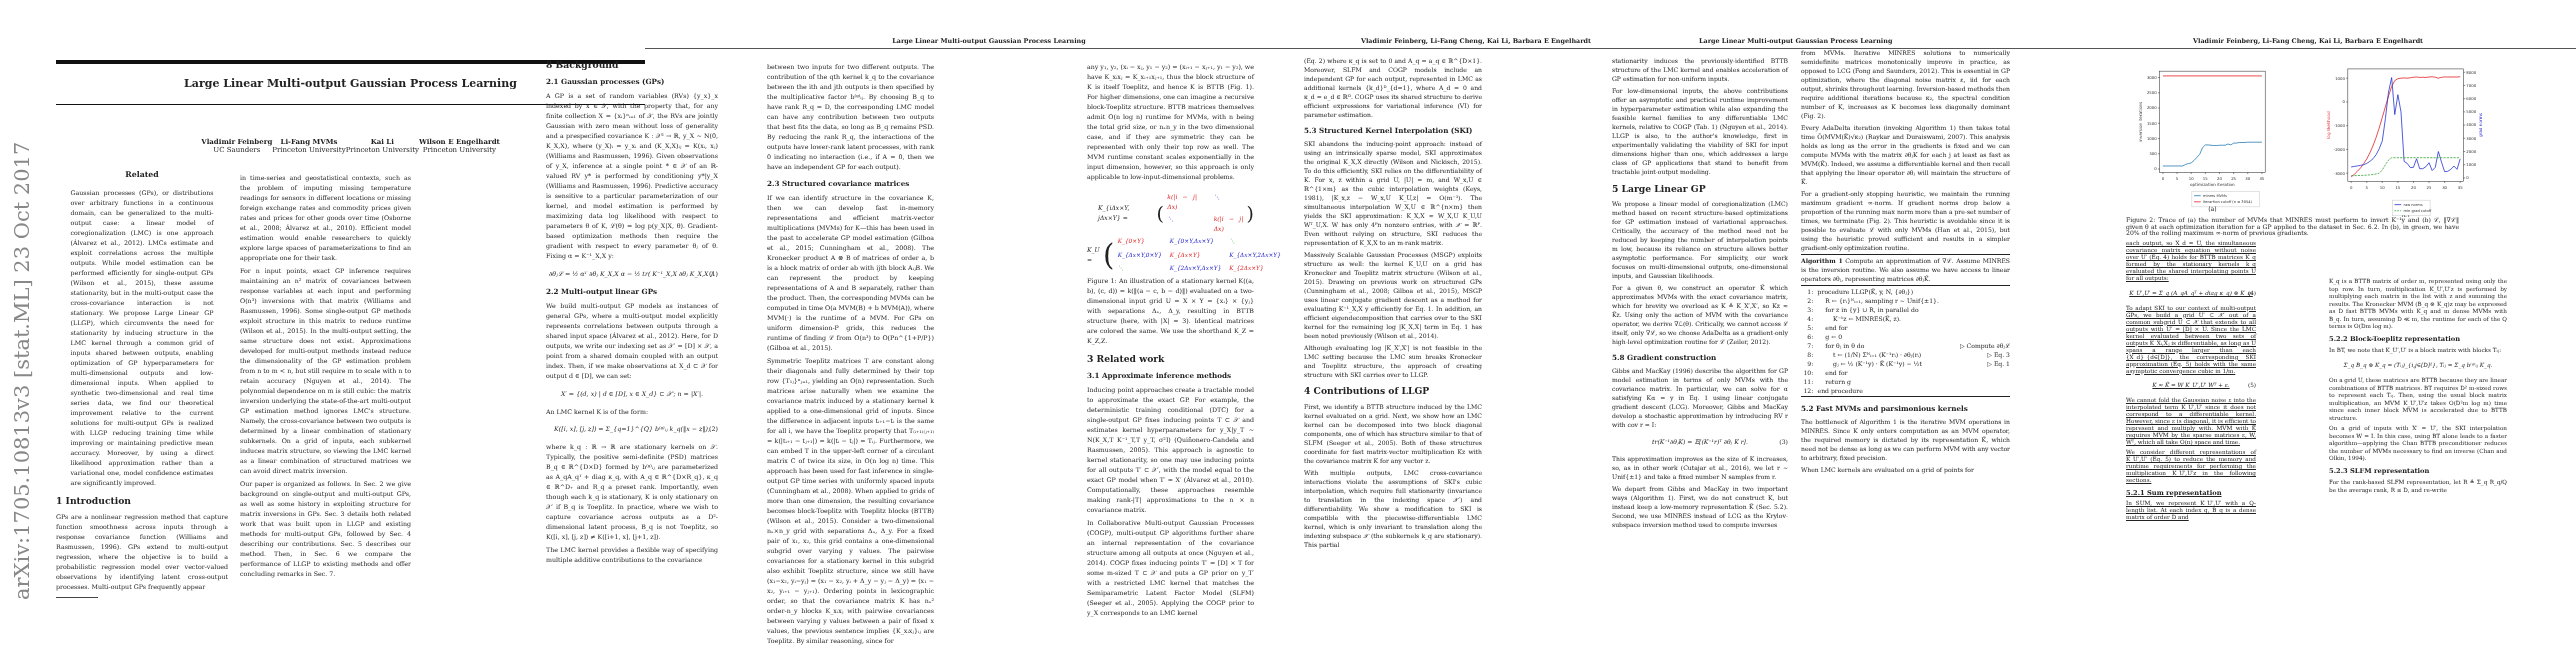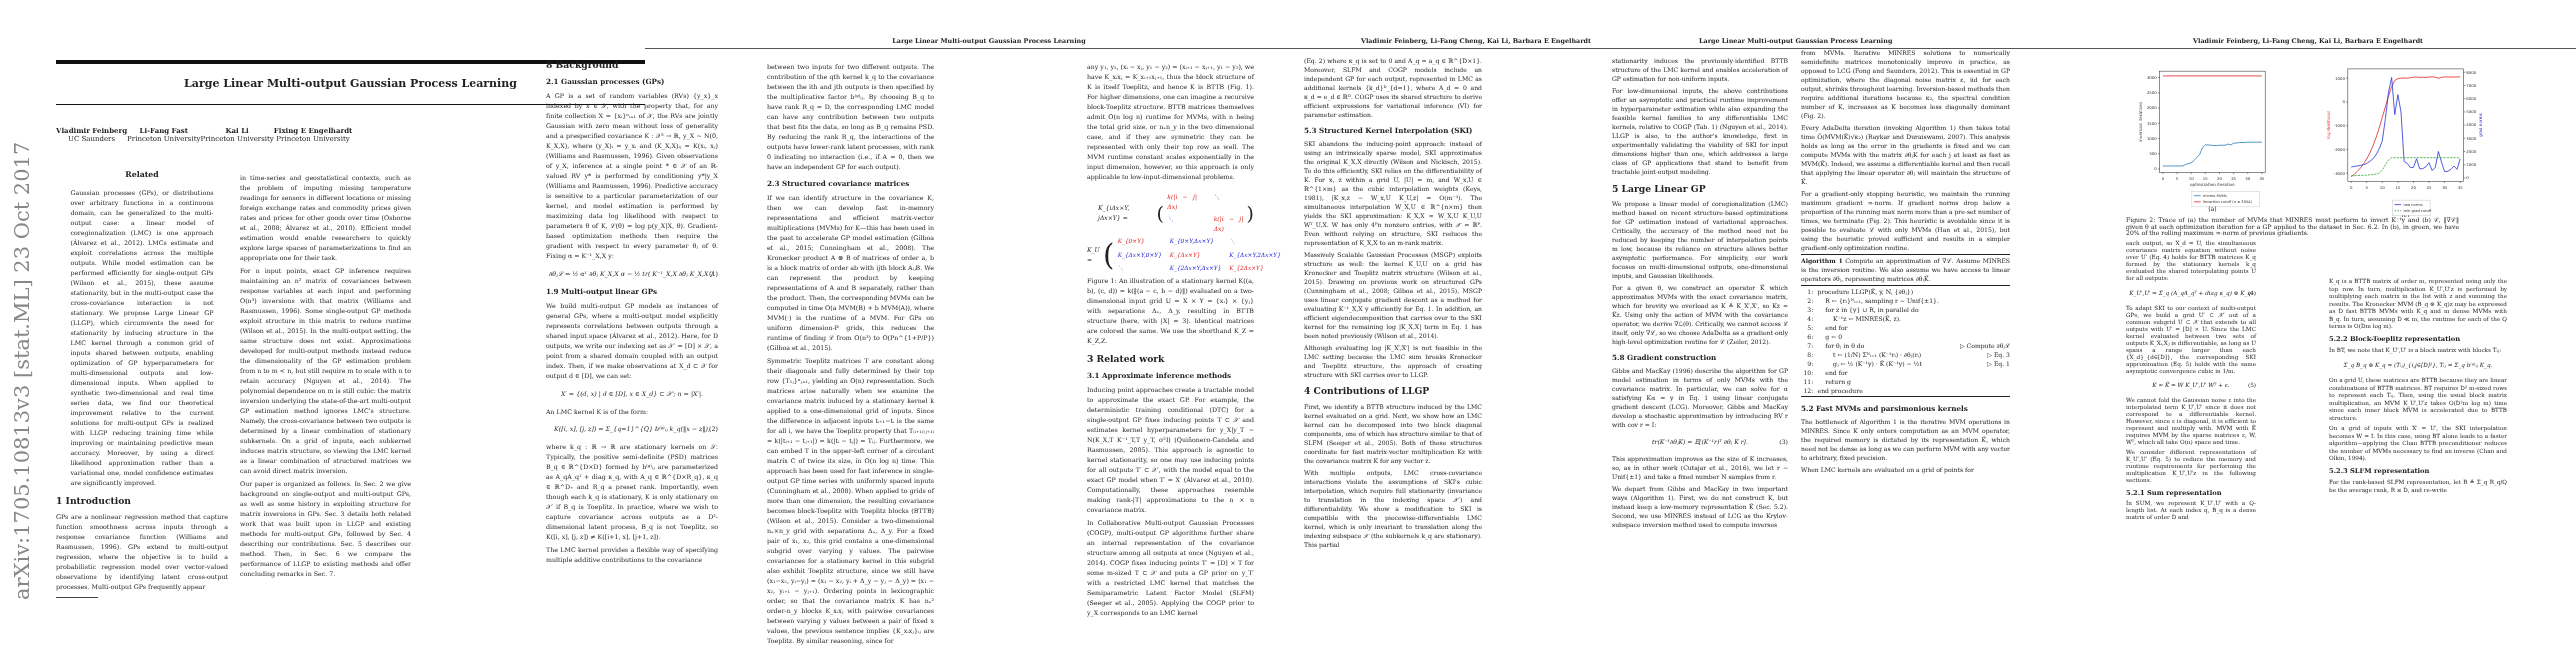--- a/index.html
+++ b/index.html
@@ -12,21 +12,21 @@
   .col p { margin-bottom: 2.8px; }
   .runhead { position: absolute; top: 36px; height: 13.3px; border-bottom: 0.6px solid #555; font-weight: bold; font-size: 6.4px; text-align: center; line-height: 11px; }
   .h1 { font-size: 9.2px; font-weight: bold; margin: 7.8px 0 6.7px; }
   .h2 { font-size: 7.2px; font-weight: bold; margin: 6.7px 0 4.4px; }
   .h3 { font-size: 6.7px; font-weight: bold; margin: 5.6px 0 3.3px; }
   .eq { text-align: center; font-style: italic; margin: 7.8px 0; position: relative; }
   .eq .num { position: absolute; right: 0; font-style: normal; }
   .title-bar-top { position: absolute; left: 56px; top: 60px; width: 589px; height: 3.9px; background: #111; }
   .title { position: absolute; left: 56px; top: 77px; width: 589px; text-align: center; font-weight: bold; font-size: 11px; }
   .title-bar-bot { position: absolute; left: 56px; top: 104px; width: 589px; height: 1.1px; background: #111; }
-  .authors { position: absolute; top: 126px; left: 56px; width: 589px; display: flex; justify-content: flex-start; }
+  .authors { position: absolute; top: 137px; left: 56px; width: 589px; display: flex; justify-content: center; }
   .author { text-align: center; font-size: 7px; }
   .author b { display: block; }
   .arxiv { position: absolute; left: 12.2px; top: 33px; width: 16.7px; height: 567px; }
   .arxiv span { position: absolute; left: 0; bottom: 0; transform: rotate(-90deg); transform-origin: left bottom; white-space: nowrap; font-size: 21px; color: #888; font-family: "DejaVu Serif", serif; translate: 22px 0; }
   .footrule { width: 42px; height: 0.6px; background: #444; margin-top: 4.4px; }
   .red { color: #d22; } .blue { color: #22c; } .green { color: #2a2; }
   .algo { border-top: 0.8px solid #222; border-bottom: 0.8px solid #222; margin: 2.2px 0 5.6px; font-size: 6.1px; line-height: 9px; }
   .algo .cap { border-bottom: 0.6px solid #222; padding: 1.1px 0 1.7px; }
   .algo ol { list-style: none; padding: 1.1px 0; }
   .algo li { display: flex; }
@@ -38,23 +38,23 @@
 
 <div class="page p1">
   <div class="arxiv">
     <span>arXiv:1705.10813v3  [stat.ML]  23 Oct 2017</span>
   </div>
   <div class="title-bar-top"></div>
   <div class="title">Large Linear Multi-output Gaussian Process Learning</div>
   <div class="title-bar-bot"></div>
   <div class="authors">
     <div class="author"><b>Vladimir Feinberg</b><span>UC Saunders</span></div>
-    <div class="author"><b>Li-Fang Fast</b><span>Princeton University</span></div>
+    <div class="author"><b>Li-Fang MVMs</b><span>Princeton University</span></div>
     <div class="author"><b>Kai Li</b><span>Princeton University</span></div>
-    <div class="author"><b>Fixing E Engelhardt</b><span>Princeton University</span></div>
+    <div class="author"><b>Wilson E Engelhardt</b><span>Princeton University</span></div>
   </div>
 
   <div class="col" style="left:56px; top:170px; width:172px;">
     <div style="text-align:center; font-weight:bold; font-size:7.8px; margin-bottom:7.8px;">Related</div>
     <p style="padding:0 14.5px; font-size:6.3px; line-height:10px;">Gaussian processes (GPs), or distributions over arbitrary functions in a continuous domain, can be generalized to the multi-output case: a linear model of coregionalization (LMC) is one approach (Álvarez et al., 2012). LMCs estimate and exploit correlations across the multiple outputs. While model estimation can be performed efficiently for single-output GPs (Wilson et al., 2015), these assume stationarity, but in the multi-output case the cross-covariance interaction is not stationary. We propose Large Linear GP (LLGP), which circumvents the need for stationarity by inducing structure in the LMC kernel through a common grid of inputs shared between outputs, enabling optimization of GP hyperparameters for multi-dimensional outputs and low-dimensional inputs. When applied to synthetic two-dimensional and real time series data, we find our theoretical improvement relative to the current solutions for multi-output GPs is realized with LLGP reducing training time while improving or maintaining predictive mean accuracy. Moreover, by using a direct likelihood approximation rather than a variational one, model confidence estimates are significantly improved.</p>
     <div class="h1">1   Introduction</div>
     <p>GPs are a nonlinear regression method that capture function smoothness across inputs through a response covariance function (Williams and Rasmussen, 1996). GPs extend to multi-output regression, where the objective is to build a probabilistic regression model over vector-valued observations by identifying latent cross-output processes. Multi-output GPs frequently appear</p>
     <div class="footrule"></div>
   </div>
 
@@ -149,21 +149,21 @@
 
 <div class="col" style="left:546px; top:60px; width:0;"></div>
 
 <div class="col" style="left:546px; top:60px; width:0;"></div>
 
 <div class="col" style="left:546px; top:60px; width:172px;">
   <div class="h1" style="margin-top:0;">8   Background</div>
   <div class="h2">2.1   Gaussian processes (GPs)</div>
   <p>A GP is a set of random variables (RVs) {y_x}_x indexed by x ∈ 𝒳, with the property that, for any finite collection X = {xᵢ}ⁿᵢ₌₁ of 𝒳, the RVs are jointly Gaussian with zero mean without loss of generality and a prespecified covariance K : 𝒳² → ℝ, y_X ~ N(0, K_X,X), where (y_X)ᵢ = y_xᵢ and (K_X,X)ᵢⱼ = K(xᵢ, xⱼ) (Williams and Rasmussen, 1996). Given observations of y_X, inference at a single point * ∈ 𝒳 of an ℝ-valued RV y* is performed by conditioning y*|y_X (Williams and Rasmussen, 1996). Predictive accuracy is sensitive to a particular parameterization of our kernel, and model estimation is performed by maximizing data log likelihood with respect to parameters θ of K, ℒ(θ) = log p(y_X|X, θ). Gradient-based optimization methods then require the gradient with respect to every parameter θⱼ of θ. Fixing α = K⁻¹_X,X y:</p>
   <div class="eq"><span>∂θⱼℒ = ½ αᵀ ∂θⱼ K_X,X α − ½ tr( K⁻¹_X,X ∂θⱼ K_X,X ).</span><span class="num">(1)</span></div>
-  <div class="h2">1.9   Multi-output linear GPs</div>
+  <div class="h2">2.2   Multi-output linear GPs</div>
   <p>We build multi-output GP models as instances of general GPs, where a multi-output model explicitly represents correlations between outputs through a shared input space (Álvarez et al., 2012). Here, for D outputs, we write our indexing set as 𝒳′ = [D] × 𝒳, a point from a shared domain coupled with an output index. Then, if we make observations at X_d ⊂ 𝒳 for output d ∈ [D], we can set:</p>
   <div class="eq">X′ = {(d, x) | d ∈ [D], x ∈ X_d} ⊂ 𝒳′;  n = |X′|.</div>
   <p>An LMC kernel K is of the form:</p>
   <div class="eq"><span>K([i, x], [j, z]) = Σ_{q=1}^{Q} b⁽ᵍ⁾ᵢⱼ k_q(‖x − z‖),</span><span class="num">(2)</span></div>
   <p>where k_q : ℝ → ℝ are stationary kernels on 𝒳. Typically, the positive semi-definite (PSD) matrices B_q ∈ ℝ^{D×D} formed by b⁽ᵍ⁾ᵢⱼ are parameterized as A_qA_qᵀ + diag κ_q, with A_q ∈ ℝ^{D×R_q}, κ_q ∈ ℝ^D₊ and R_q a preset rank. Importantly, even though each k_q is stationary, K is only stationary on 𝒳′ if B_q is Toeplitz. In practice, where we wish to capture covariance across outputs as a D²-dimensional latent process, B_q is not Toeplitz, so K([i, x], [j, z]) ≠ K([i+1, x], [j+1, z]).</p>
   <p>The LMC kernel provides a flexible way of specifying multiple additive contributions to the covariance</p>
 </div>
 
 <div class="col" style="left:767px; top:62px; width:167px;">
   <p>between two inputs for two different outputs. The contribution of the qth kernel k_q to the covariance between the ith and jth outputs is then specified by the multiplicative factor b⁽ᵍ⁾ᵢⱼ. By choosing B_q to have rank R_q = D, the corresponding LMC model can have any contribution between two outputs that best fits the data, so long as B_q remains PSD. By reducing the rank R_q, the interactions of the outputs have lower-rank latent processes, with rank 0 indicating no interaction (i.e., if A = 0, then we have an independent GP for each output).</p>
@@ -409,21 +409,21 @@
     <text x="150" y="260.5" font-size="6.5" fill="#333">raw norms</text>
     <line x1="134" x2="146" y1="269" y2="269" stroke="#2ca02c" stroke-width="1.4" stroke-dasharray="3,2"></line>
     <text x="150" y="271.5" font-size="6.5" fill="#333">min grad cutoff</text>
     <text x="154" y="285" font-size="11" text-anchor="middle" fill="#222" font-family="DejaVu Serif">(b)</text>
   </svg>
 
 <div class="col" style="left:2126px; top:217px; width:450px; font-size:6.1px; line-height:6.7px;">
   <p style="width:333px;">Figure 2: Trace of (a) the number of MVMs that MINRES must perform to invert K⁻¹y and (b) ℒ, ‖∇ℒ‖ given θ at each optimization iteration for a GP applied to the dataset in Sec. 6.2. In (b), in green, we have 20% of the rolling maximum ∞-norm of previous gradients.</p>
 </div>
 
-<div class="col" style="left:2126px; top:240px; width:130px; font-size:5.7px; line-height:7px;">
+<div class="col" style="left:2126px; top:240px; width:130px; font-size:5.7px; line-height:7px;text-decoration:underline;">
   <p>each output, so X_d = U, the simultaneous covariance matrix equation without noise over U′ (Eq. 4) holds for BTTB matrices K_q formed by the stationary kernels k_q evaluated the shared interpolating points U for all outputs:</p>
   <div class="eq"><span>K_U′,U′ = Σ_q (A_qA_qᵀ + diag κ_q) ⊗ K_q.</span><span class="num">(4)</span></div>
   <p>To adapt SKI to our context of multi-output GPs, we build a grid U′ ⊂ 𝒳′ out of a common subgrid U ⊂ 𝒳 that extends to all outputs with U′ = [D] × U. Since the LMC kernel evaluated between two sets of outputs K_Xᵢ,Xⱼ is differentiable, as long as U spans a range larger than each {X_d}_{d∈[D]}, the corresponding SKI approximation (Eq. 5) holds with the same asymptotic convergence cubic in 1/m.</p>
   <div class="eq"><span>K ≈ K̃ = W K_U′,U′ Wᵀ + ε.</span><span class="num">(5)</span></div>
   <p>We cannot fold the Gaussian noise ε into the interpolated term K_U′,U′ since it does not correspond to a differentiable kernel. However, since ε is diagonal, it is efficient to represent and multiply with. MVM with K̃ requires MVM by the sparse matrices ε, W, Wᵀ, which all take O(n) space and time.</p>
   <p>We consider different representations of K_U′,U′ (Eq. 5) to reduce the memory and runtime requirements for performing the multiplication K_U′,U′z in the following sections.</p>
   <div class="h3">5.2.1   Sum representation</div>
   <p>In SUM, we represent K_U′,U′ with a Q-length list. At each index q, B_q is a dense matrix of order D and</p>
 </div>
 

